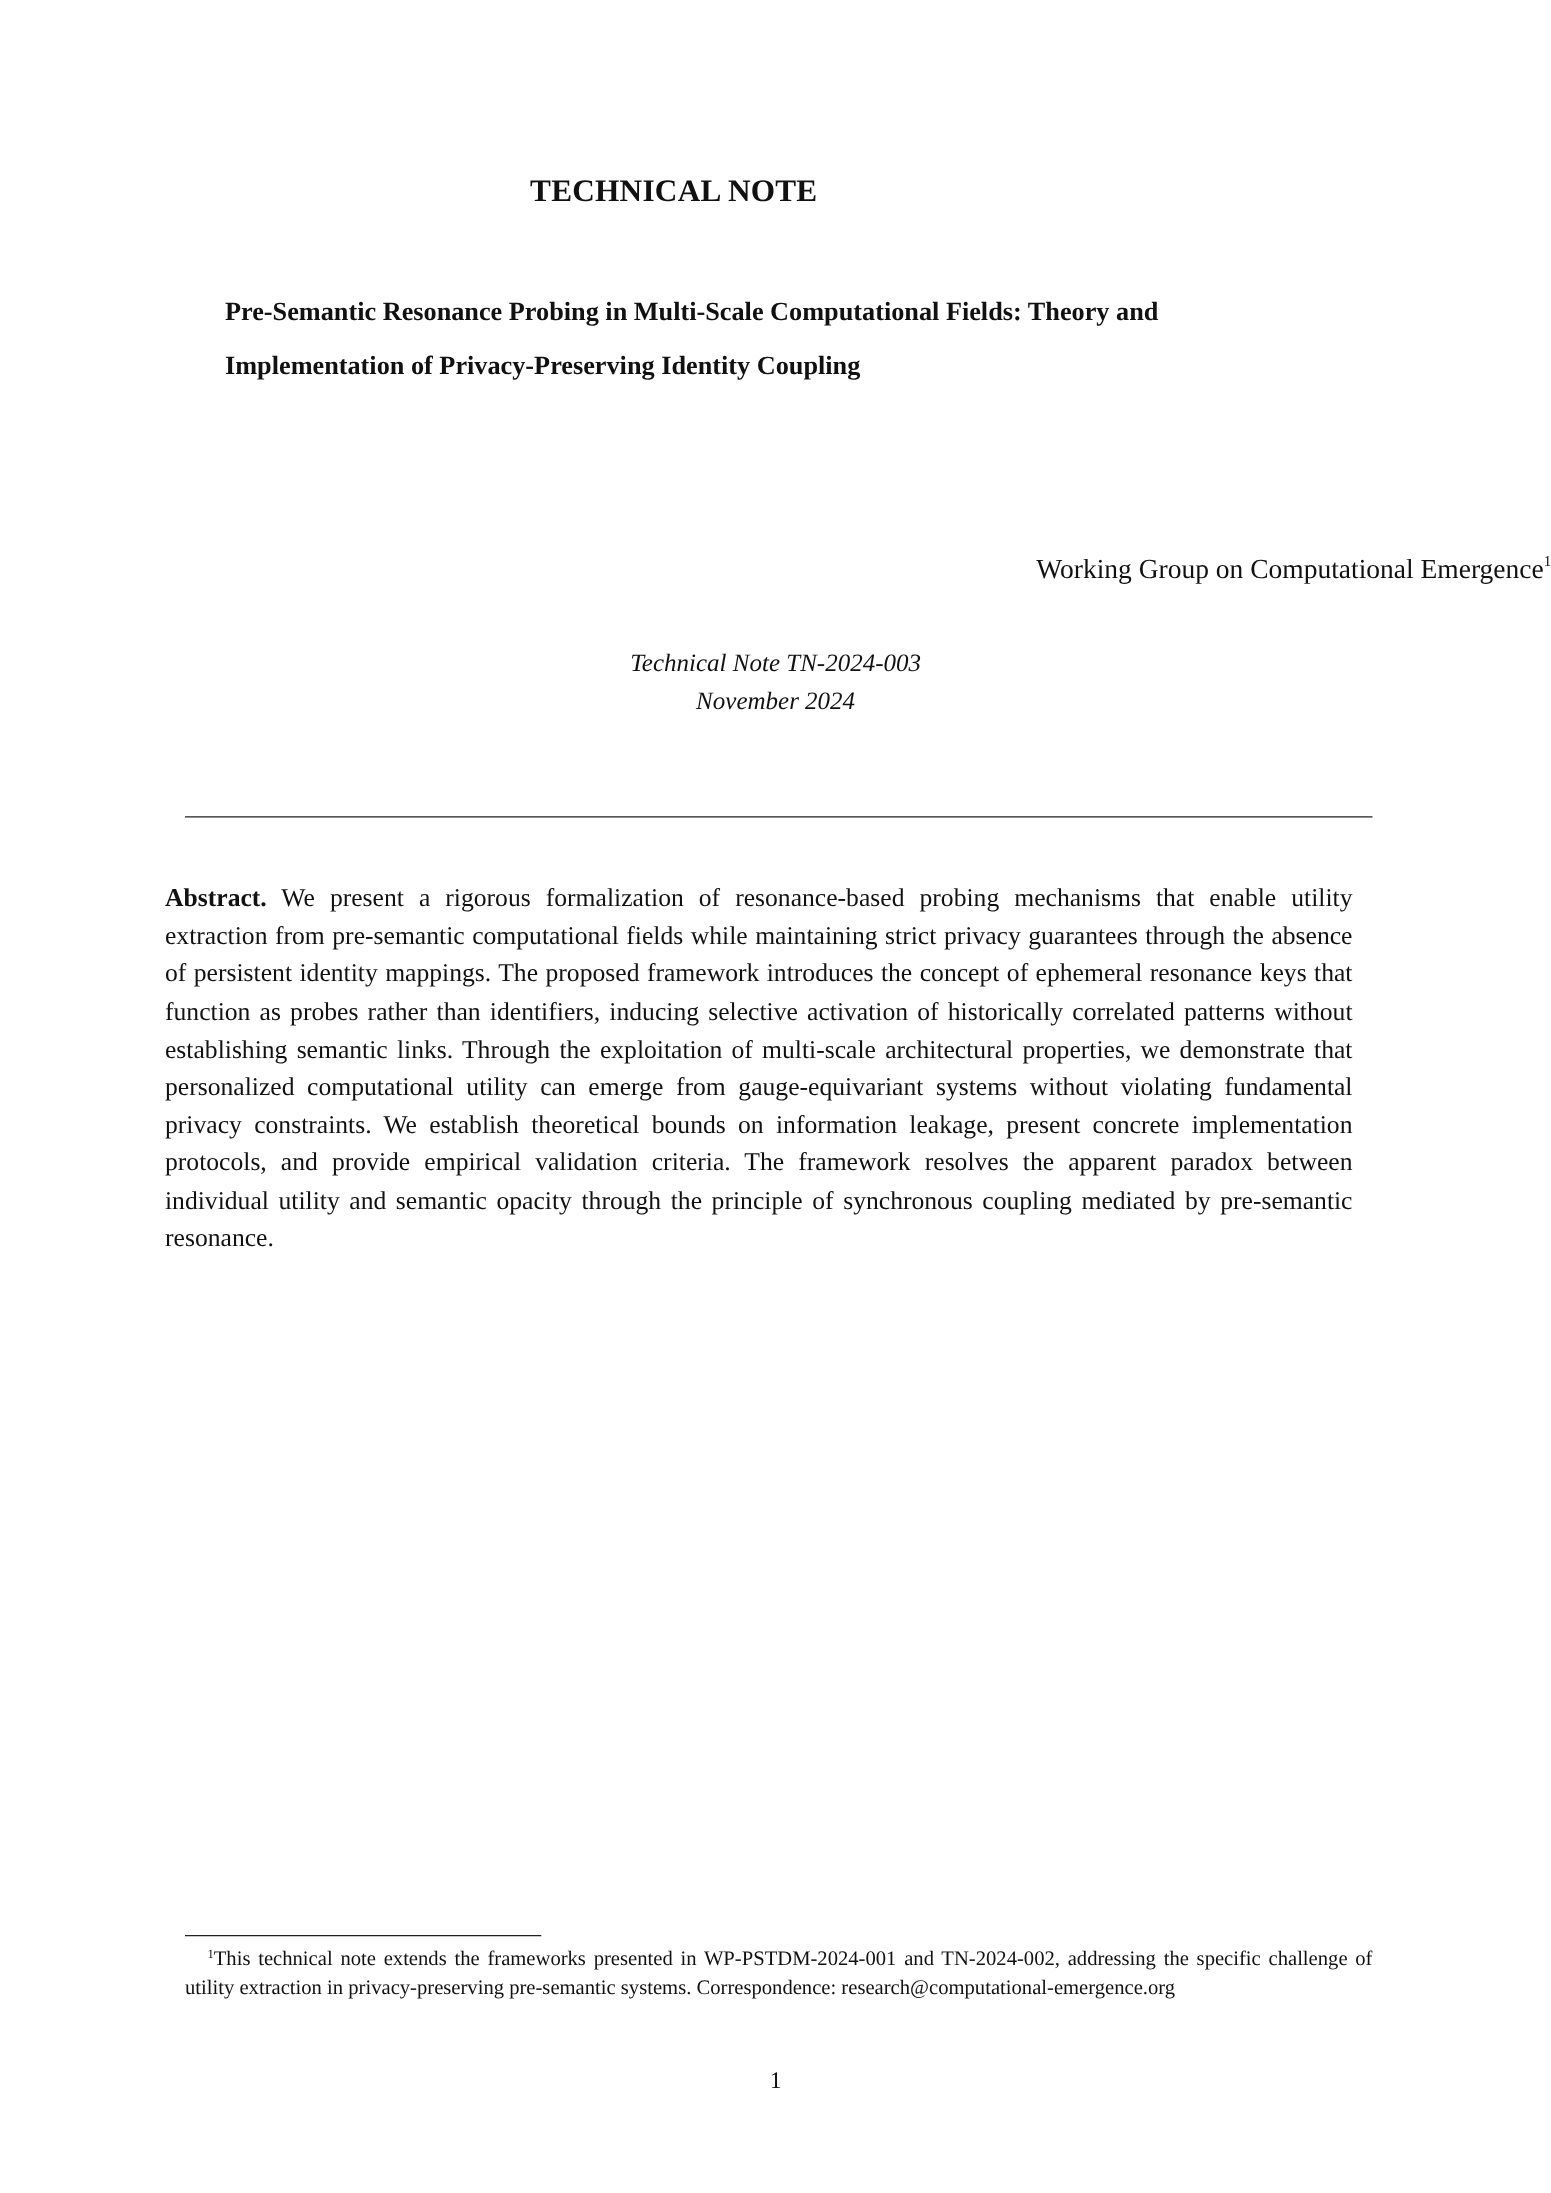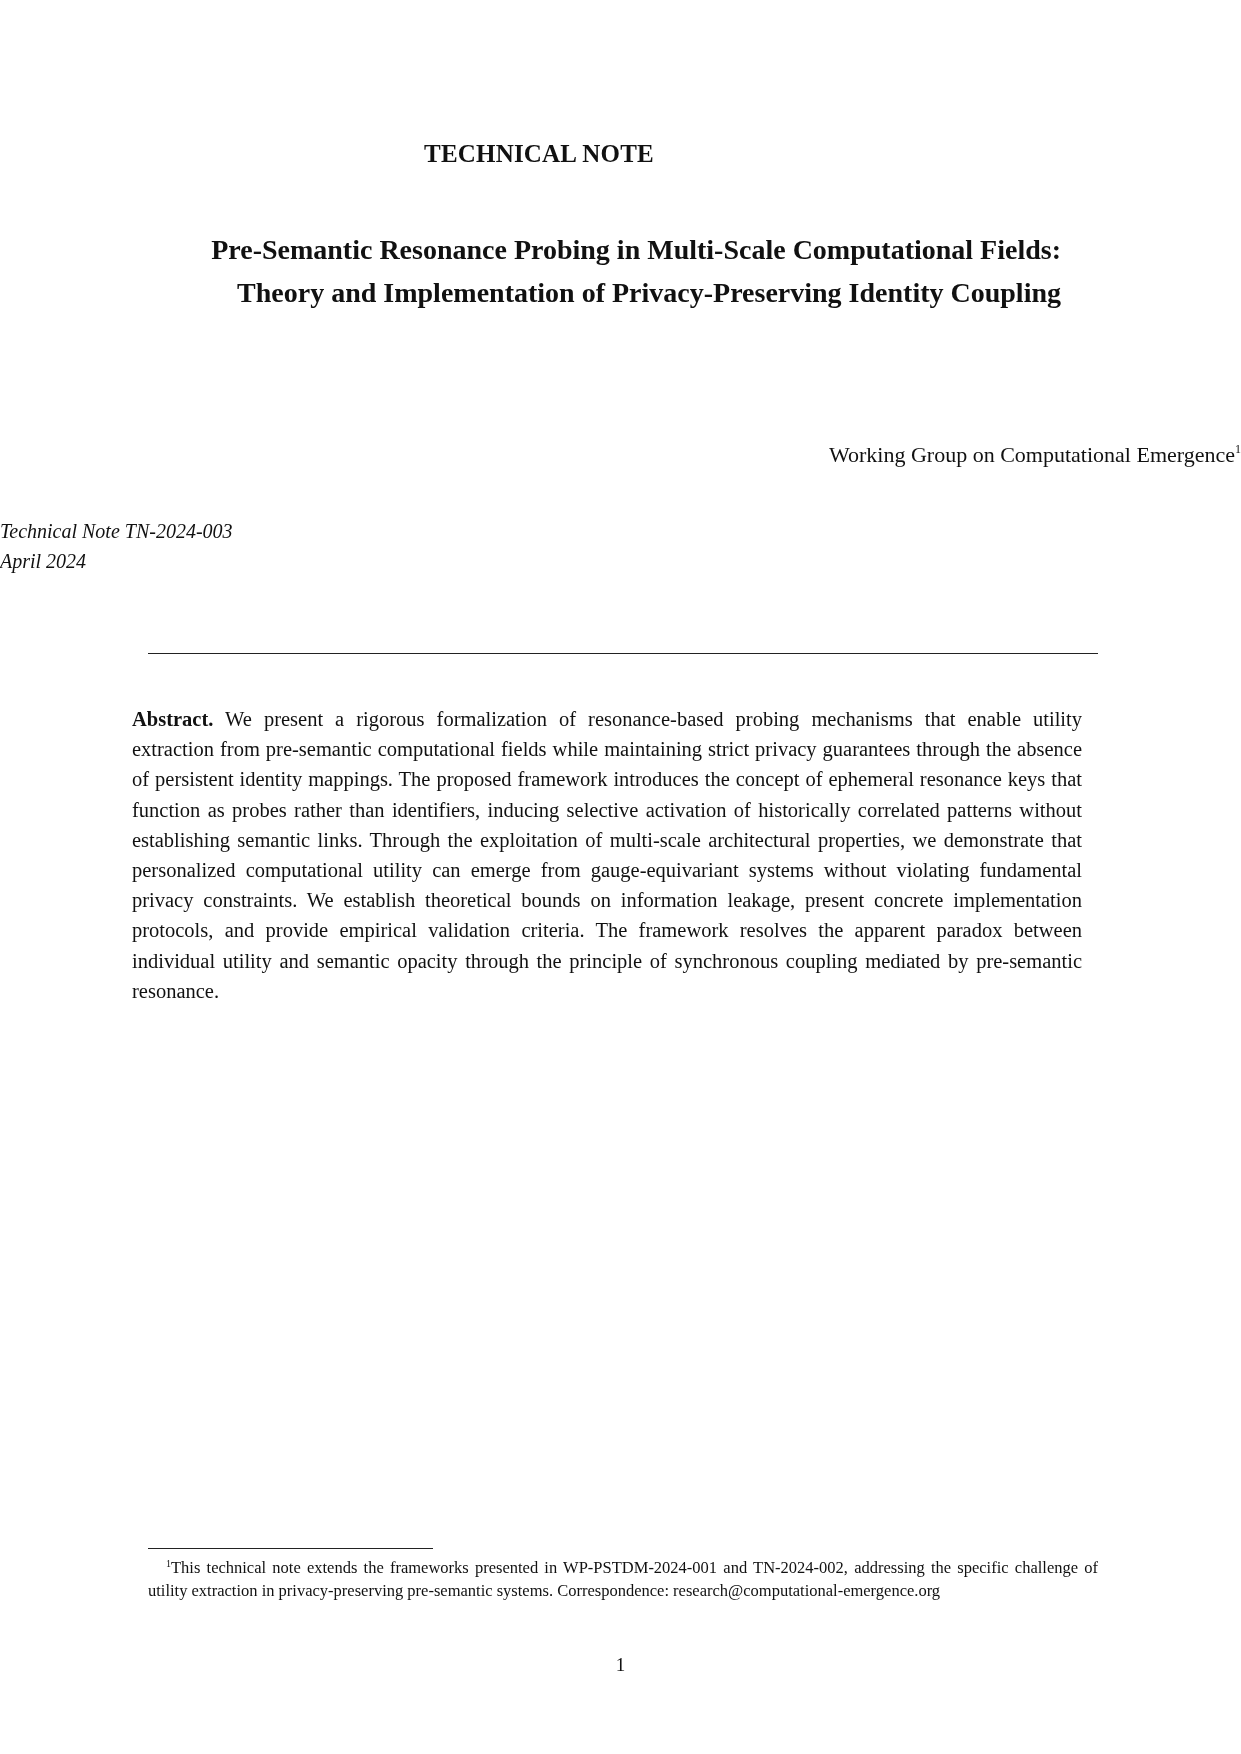--- a/index.html
+++ b/index.html
@@ -1,25 +1,25 @@
 <!DOCTYPE html>
 <html><head>
 <meta charset="utf-8">
 <style>
   html, body { margin: 0; padding: 0; background: #ffffff; }
   body { width: 1241px; height: 1754px; position: relative; overflow: hidden;
          font-family: "Liberation Serif", "DejaVu Serif", serif; color: #111; }
   .kicker { position: absolute; top: 140px; left: 0; width: 1078px; text-align: center;
             font-size: 25px; font-weight: bold; letter-spacing: 0.2px; }
-  .title { position: absolute; top: 228px; left: 180px; width: 881px; text-align: right;
-           font-size: 28px; font-weight: bold; line-height: 43px; }
+  .title { position: absolute; top: 228px; left: 180px; width: 881px; text-align: left;
+           font-size: 21px; font-weight: bold; line-height: 43px; }
   .authors { position: absolute; top: 442px; left: 0; width: 1241px; text-align: right;
              font-size: 22px; }
   .authors sup { font-size: 12px; vertical-align: 9px; }
-  .meta { position: absolute; top: 516px; left: 0; width: 1241px; 
+  .meta { position: absolute; top: 516px; left: 0; width: 1241px; text-align: center;
           font-style: italic; font-size: 20px; line-height: 30px; }
   .rule { position: absolute; top: 653px; left: 148px; width: 950px; height: 0;
           border-top: 1.3px solid #222; }
   .abstract { position: absolute; top: 704px; left: 132px; width: 950px;
               font-size: 20.5px; line-height: 30.2px; text-align: justify; hyphens: auto; }
   .abstract b { font-weight: bold; }
   .fn-rule { position: absolute; top: 1548px; left: 148px; width: 285px;
              border-top: 1.2px solid #222; }
   .footnote { position: absolute; top: 1553px; left: 148px; width: 950px;
               font-size: 16.5px; line-height: 22.5px; text-align: justify; text-indent: 18px; }
@@ -31,21 +31,21 @@
 <body>
 
 <div class="kicker">TECHNICAL NOTE</div>
 
 <div class="title">Pre-Semantic Resonance Probing in Multi-Scale Computational Fields: Theory and Implementation of Privacy-Preserving Identity Coupling</div>
 
 <div class="authors"><span>Working Group on Computational Emergence</span><sup>1</sup></div>
 
 <div class="meta">
   <div>Technical Note TN-2024-003</div>
-  <div>April 2024</div>
+  <div>November 2024</div>
 </div>
 
 <div class="rule"></div>
 
 <div class="abstract" lang="en"><b>Abstract.</b> <span>We present a rigorous formalization of resonance-based probing mechanisms that enable utility extraction from pre-semantic computational fields while maintaining strict privacy guarantees through the absence of persistent identity mappings. The proposed framework introduces the concept of ephemeral resonance keys that function as probes rather than identifiers, inducing selective activation of historically correlated patterns without establishing semantic links. Through the exploitation of multi-scale architectural properties, we demonstrate that personalized computational utility can emerge from gauge-equivariant systems without violating fundamental privacy constraints. We establish theoretical bounds on information leakage, present concrete implementation protocols, and provide empirical validation criteria. The framework resolves the apparent paradox between individual utility and semantic opacity through the principle of synchronous coupling mediated by pre-semantic resonance.</span></div>
 
 <div class="fn-rule"></div>
 
 <div class="footnote" lang="en"><sup>1</sup><span>This technical note extends the frameworks presented in WP-PSTDM-2024-001 and TN-2024-002, addressing the specific challenge of utility extraction in privacy-preserving pre-semantic systems. Correspondence: research@computational-emergence.org</span></div>
 

